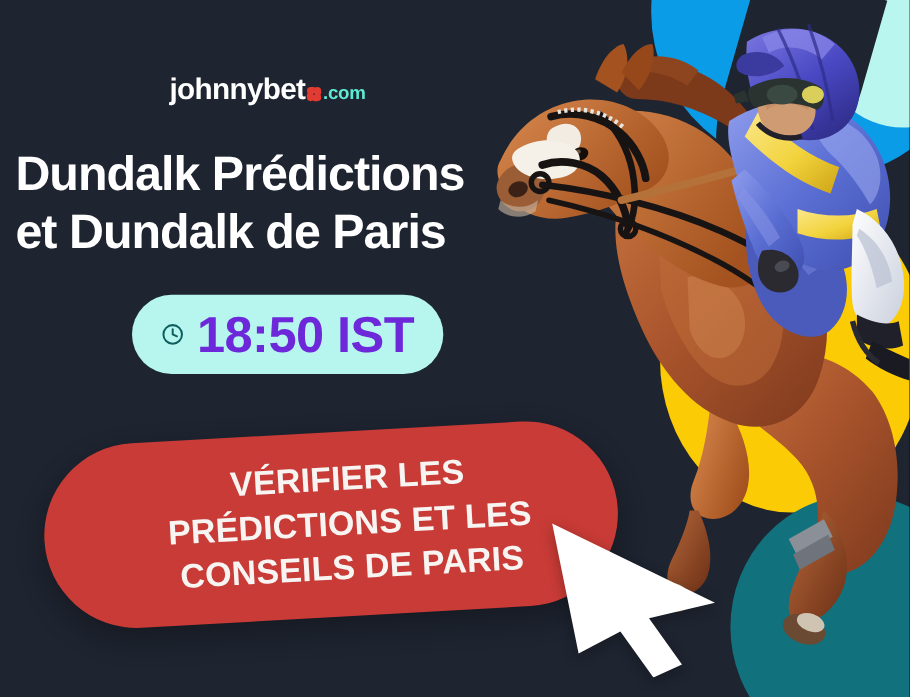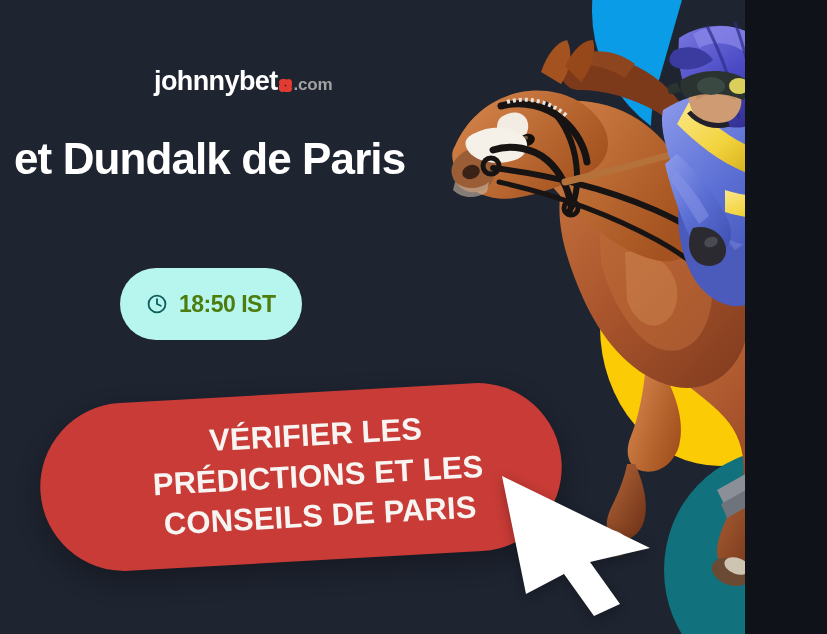--- a/index.html
+++ b/index.html
@@ -3,21 +3,21 @@
 <meta charset="utf-8">
 <style>
   * { margin:0; padding:0; box-sizing:border-box; }
   html,body{ background:#0f1218; }
   body{
     font-family:"Liberation Sans", sans-serif;
     -webkit-font-smoothing:antialiased;
   }
   #banner{
     position:relative;
-    width:745px; height:634px;
+    width:827px; height:634px;
     overflow:hidden;
     background:#1e2430;
   }
 
   
   .blob{ position:absolute; border-radius:50%; }
   #blob-blue{
     left:592px; top:-170px; width:300px; height:330px;
     background:#0b9ce8;
     border-radius:50% 50% 46% 54% / 55% 52% 48% 45%;
@@ -61,21 +61,21 @@
   }
   #logo-flower span{
     position:absolute; width:7px; height:7px;
     background:#e23b32; border-radius:50% 0 50% 50%;
   }
   #logo-flower span:nth-child(1){ left:0; top:0; transform:rotate(0deg); }
   #logo-flower span:nth-child(2){ right:0; top:0; transform:rotate(90deg); }
   #logo-flower span:nth-child(3){ right:0; bottom:0; transform:rotate(180deg); }
   #logo-flower span:nth-child(4){ left:0; bottom:0; transform:rotate(270deg); }
   #logo-tld{
-    font-size:17px; font-weight:bold; color:#a3a3a3;
+    font-size:17px; font-weight:bold; color:#5eead4;
     line-height:1; padding-bottom:2px; letter-spacing:-0.2px;
   }
 
   
   #headline{
     position:absolute; left:14px; top:133px; width:480px;
     z-index:30;
     color:#ffffff;
     font-size:44px; font-weight:bold;
     line-height:1.19;
@@ -87,21 +87,21 @@
   #time-badge{
     position:absolute; left:120px; top:268px;
     height:72px; padding:0 26px;
     display:flex; align-items:center; gap:11px;
     background:#b6f6ef;
     border-radius:36px;
     z-index:30;
   }
   #clock-icon{ width:22px; height:22px; flex:0 0 auto; display:block; }
   #time-text{
-    font-size:23px; font-weight:bold; color:#4d7c0f;
+    font-size:46px; font-weight:bold; color:#6d28d9;
     letter-spacing:-0.5px; line-height:1;
   }
 
   
   #cta-button{
     position:absolute; left:40px; top:393px;
     width:522px; height:168px;
     background:#c83b36;
     border-radius:84px;
     transform:rotate(-3.2deg);
@@ -312,20 +312,21 @@
     <span id="logo-flower">
       <span></span>
         <span></span>
         <span></span>
         <span></span>
     </span>
     <span id="logo-tld">.com</span>
   </div>
 
   <h1 id="headline">
+    <span class="hl-line">Dundalk Prédictions</span>
     <span class="hl-line">et Dundalk de Paris</span>
   </h1>
 
   <div id="time-badge">
     <svg id="clock-icon" viewBox="0 0 24 24">
       <circle cx="12" cy="12" r="9.2" fill="none" stroke="#0e5e5e" stroke-width="2"></circle>
       <path d="M12 6.8 L12 12 L16.2 13.9" fill="none" stroke="#0e5e5e" stroke-width="2" stroke-linecap="round"></path>
     </svg>
     <span id="time-text">18:50 IST</span>
   </div>

